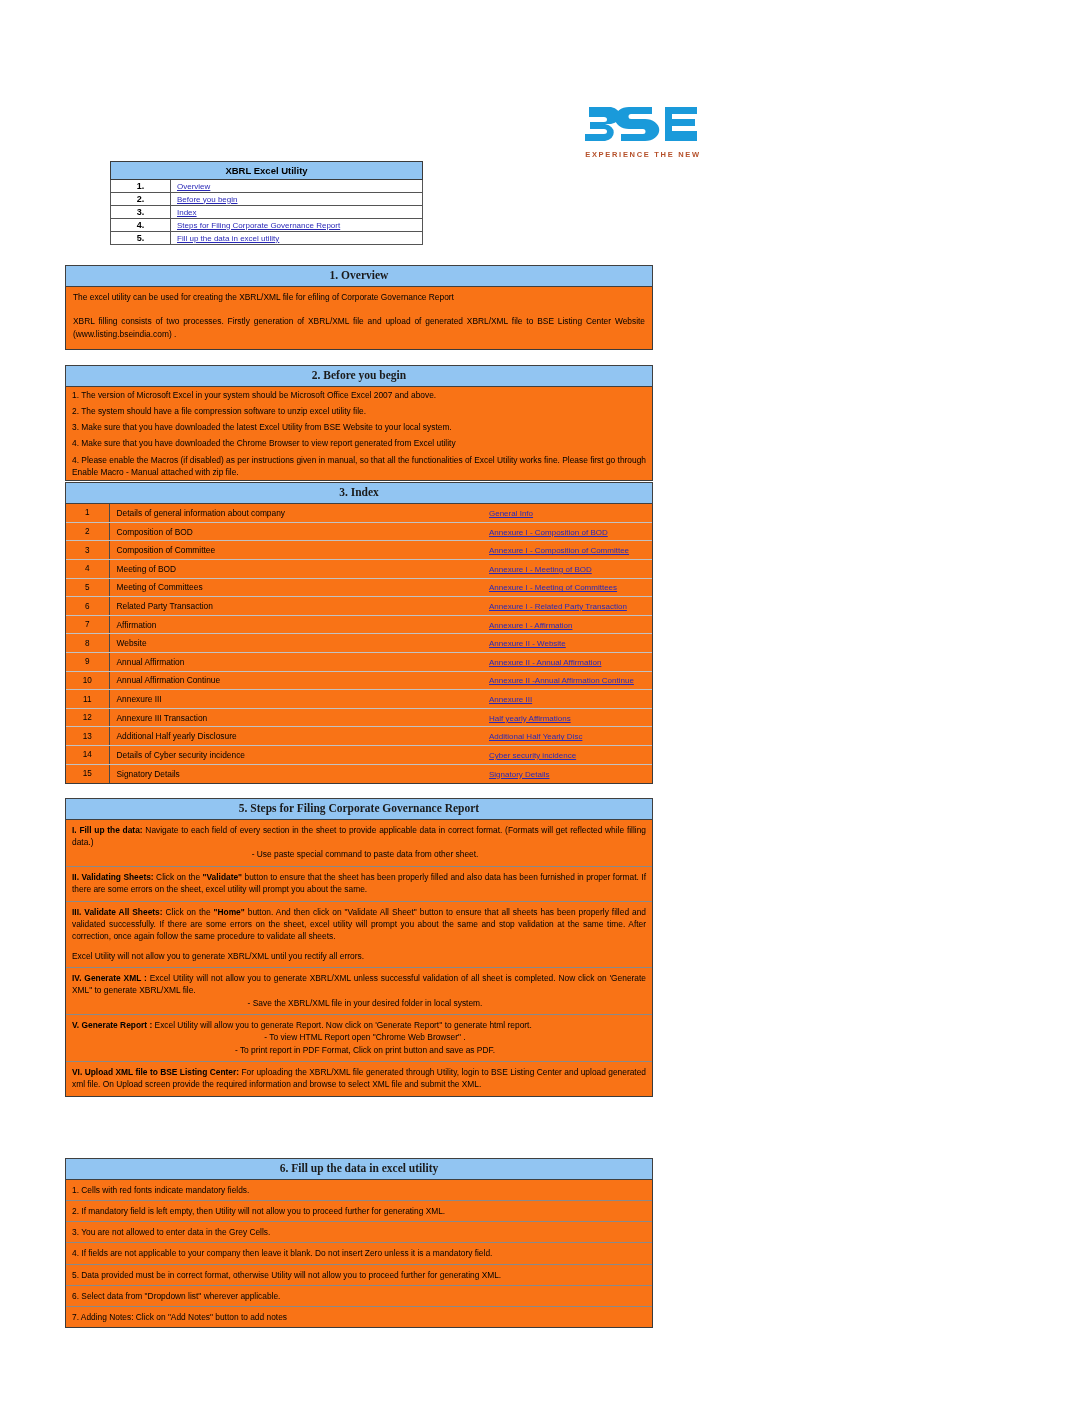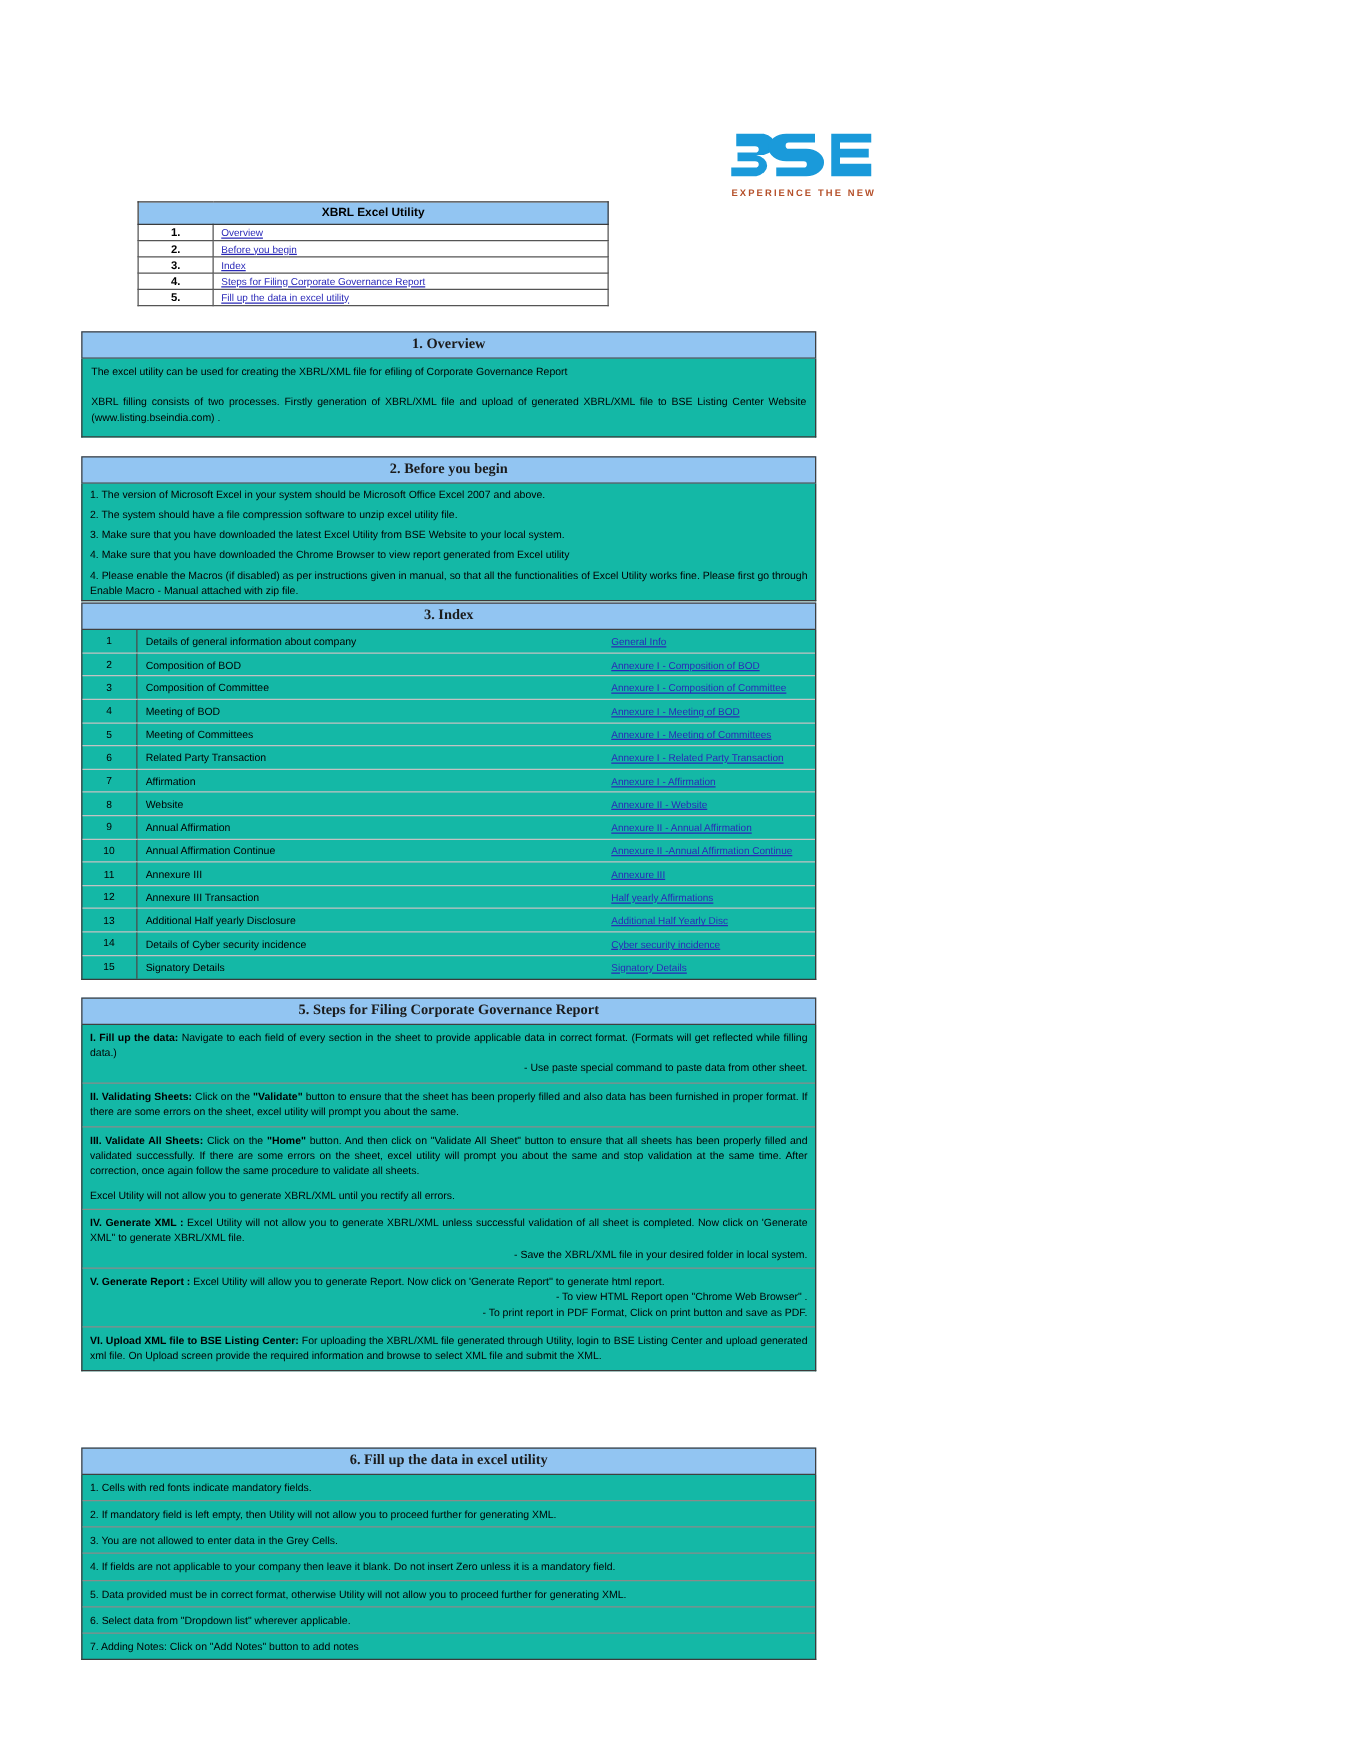--- a/index.html
+++ b/index.html
@@ -31,21 +31,21 @@
     font-weight: bold;
     font-size: 11.5px;
     color: #1b1b1b;
     text-align: center;
     padding: 3px 0 3px 0;
     line-height: 1.2;
   }
 
   
   .nav-table {
-    position: absolute; left: 110px; top: 161px; width: 377px;
+    position: absolute; left: 110px; top: 161px; width: 313px;
     border-collapse: collapse;
   }
   .nav-table .hdr-cell {
     background:#92c5f2; border:1px solid #3b3b3b;
     font-family:"Liberation Sans", sans-serif; font-weight:bold;
     font-size:9.5px; text-align:center; padding:3px 0; color:#000;
   }
   .nav-table td {
     border:1px solid #555; padding:1px 0; height:13px;
     font-size:8px; color:#000;
@@ -53,21 +53,21 @@
   .nav-table td.num { width:60px; text-align:center; font-weight:bold; font-size:9px;}
   .nav-table td.lnk { padding-left:6px; }
   .nav-table a, .xlink {
     color:#2a29b8; text-decoration:underline; font-size:8px;
     font-family:"Liberation Sans", sans-serif;
   }
 
   
   .block { position: absolute; left: 65px; width: 588px; }
   .block .body {
-    border:1px solid #3b3b3b; border-top:none; background:#14b8a6;
+    border:1px solid #3b3b3b; border-top:none; background:#f97316;
   }
   .block .body .row {
     padding: 3px 6px; font-size:8.4px; color:#000; line-height:1.45;
   }
   .sep { border-top:1px solid #8a8a8a; }
 
   
   #overview { top: 265px; }
   #overview .para { padding: 4px 7px 0 7px; font-size:8.4px; line-height:1.5;}
   #overview .para.just { text-align: justify; padding-top:12px; padding-bottom:8px;}
@@ -85,21 +85,21 @@
   .idx-table tr:last-child td { border-bottom:none; }
   .idx-table td.sr { width:43px; text-align:center; border-right:1px solid #4a4a4a; font-size:8.2px;}
   .idx-table td.desc { padding-left:7px; width:375px; }
   .idx-table td.link { padding-left:5px; }
   .idx-table td.link a { color:#2a29b8; text-decoration:underline; font-size:8px; }
 
   
   #steps { top: 798px; }
   #steps .grp { padding:4px 6px 5px 6px; font-size:8.4px; line-height:1.47; text-align:justify;}
   #steps .grp b { font-weight:bold; }
-  #steps .sub { padding-left:12px; text-align:right; }
+  #steps .sub { padding-left:12px; text-align:center; }
   #steps .gap { height:7px; }
 
   
   #fill { top: 1158px; }
   #fill .row { padding:4px 6px; font-size:8.4px; }
 </style>
 </head>
 <body>
 
 <div class="page">

